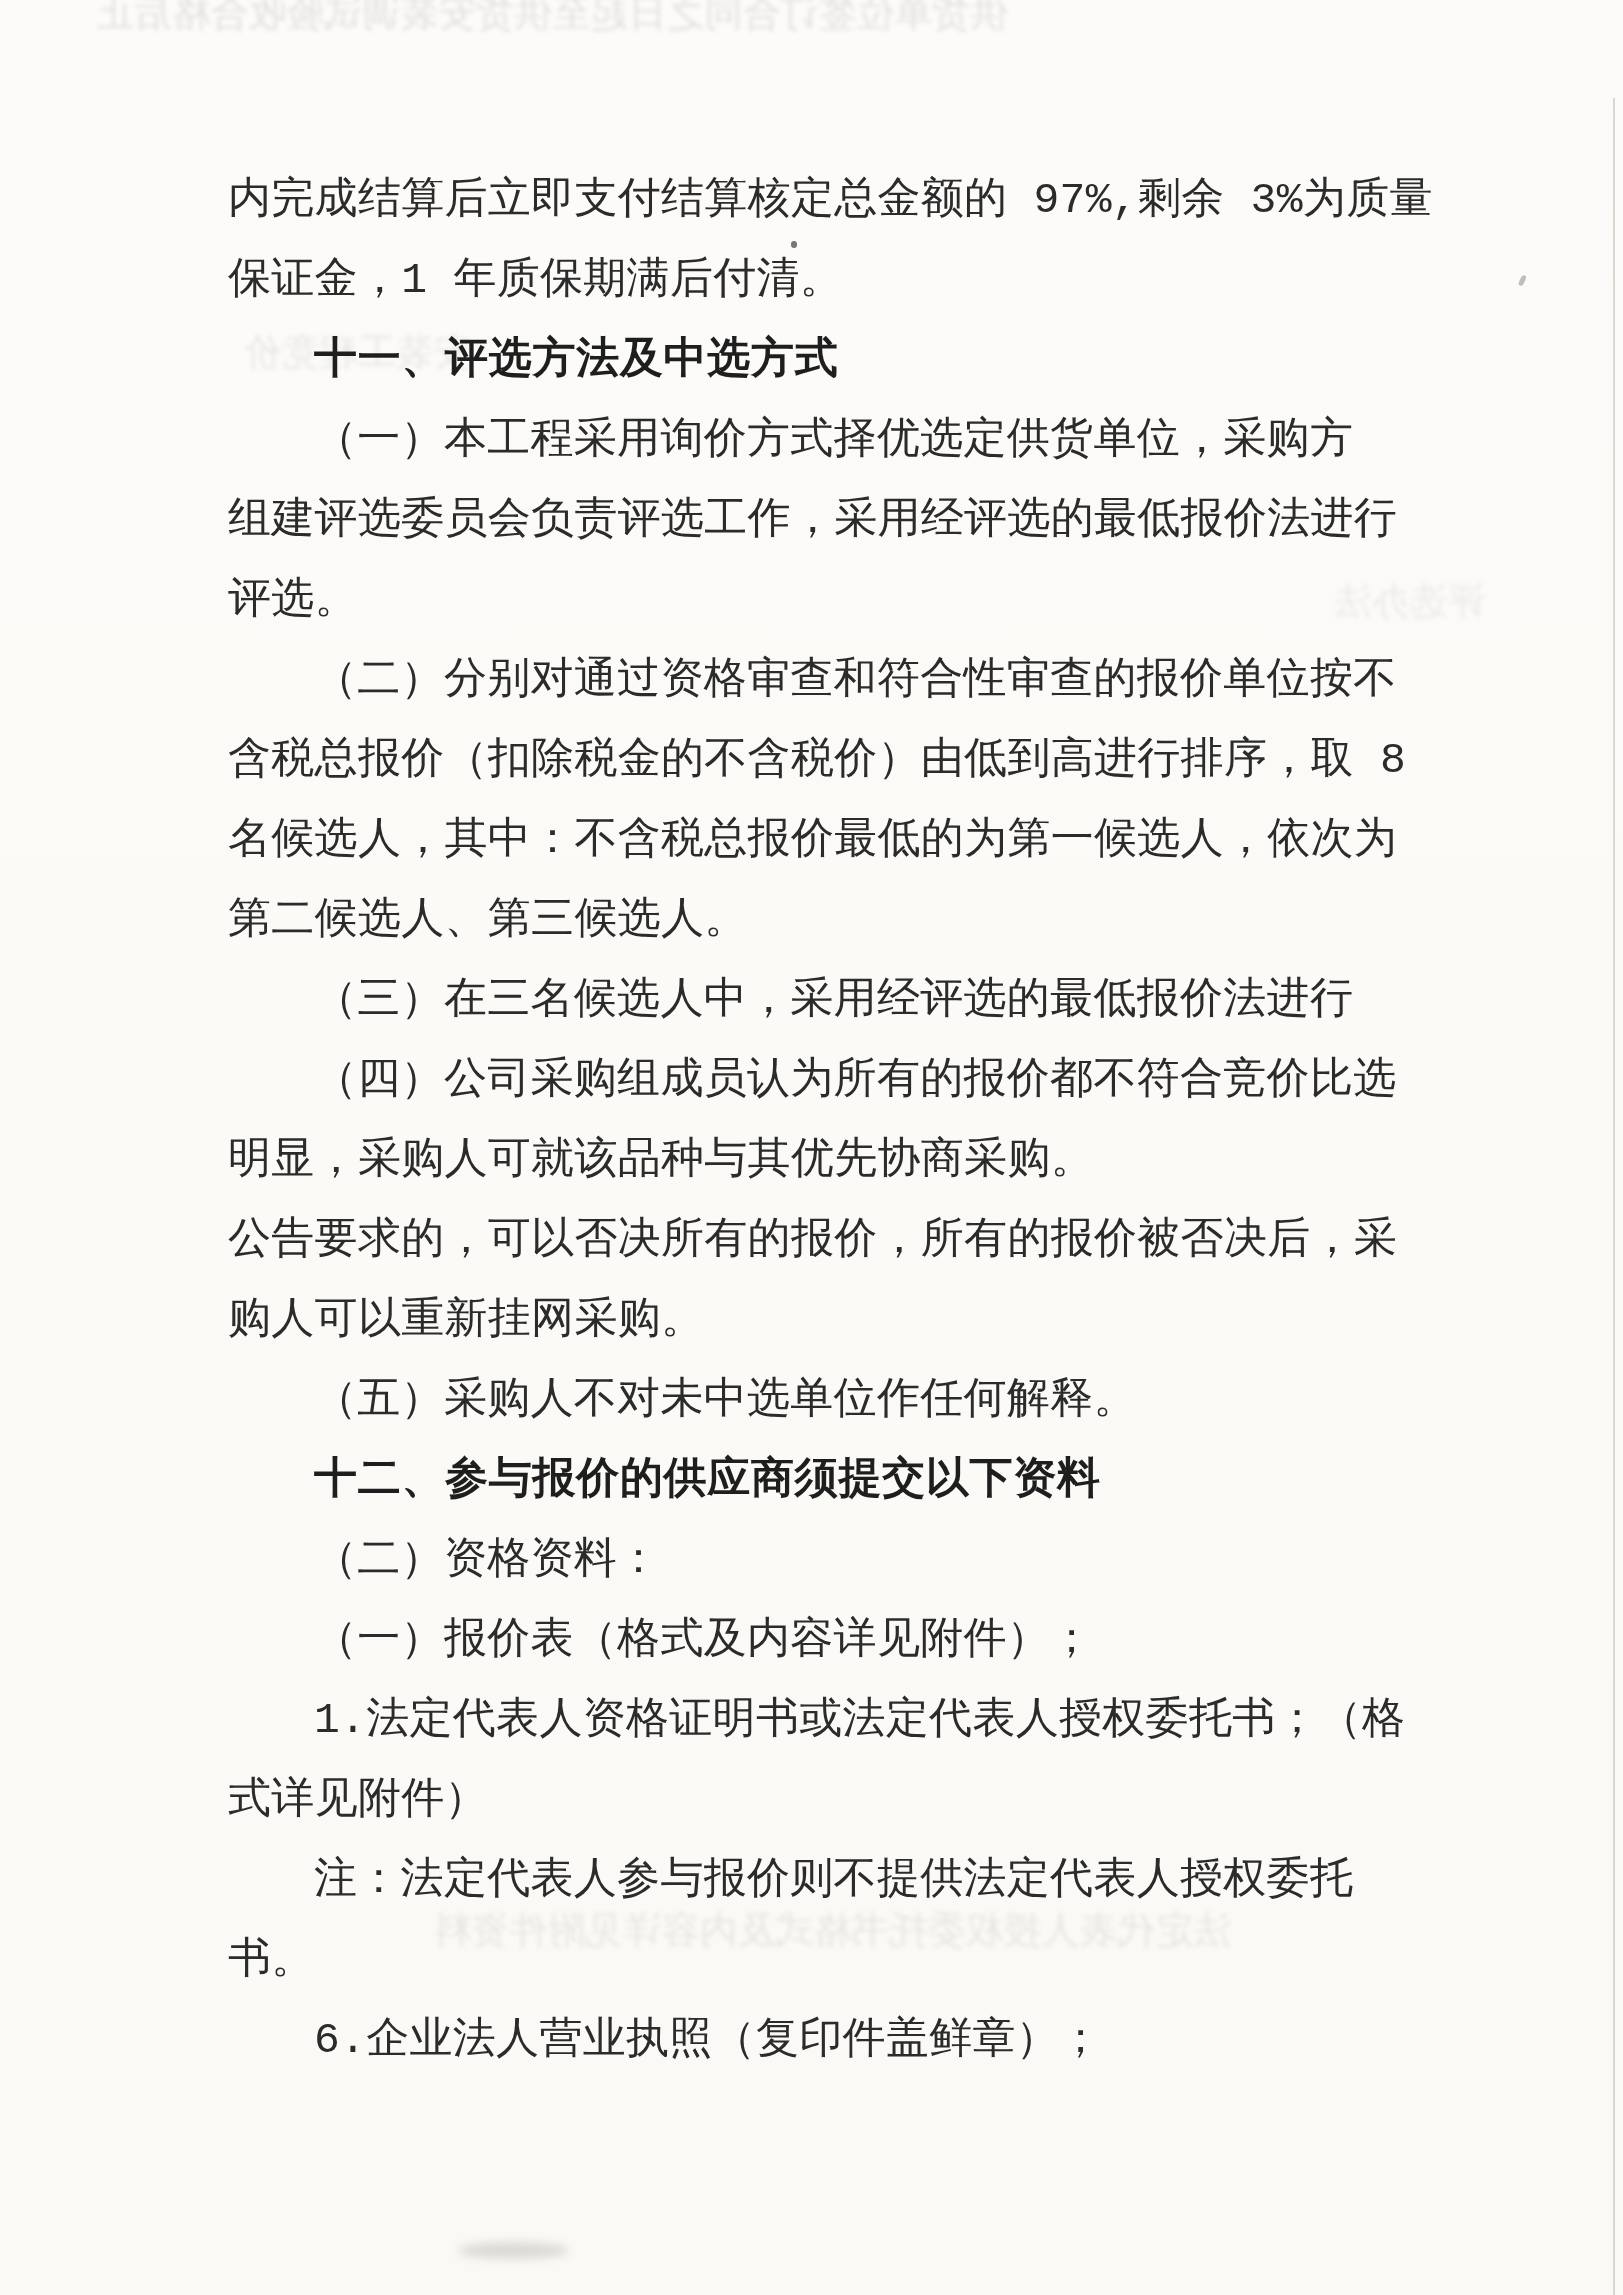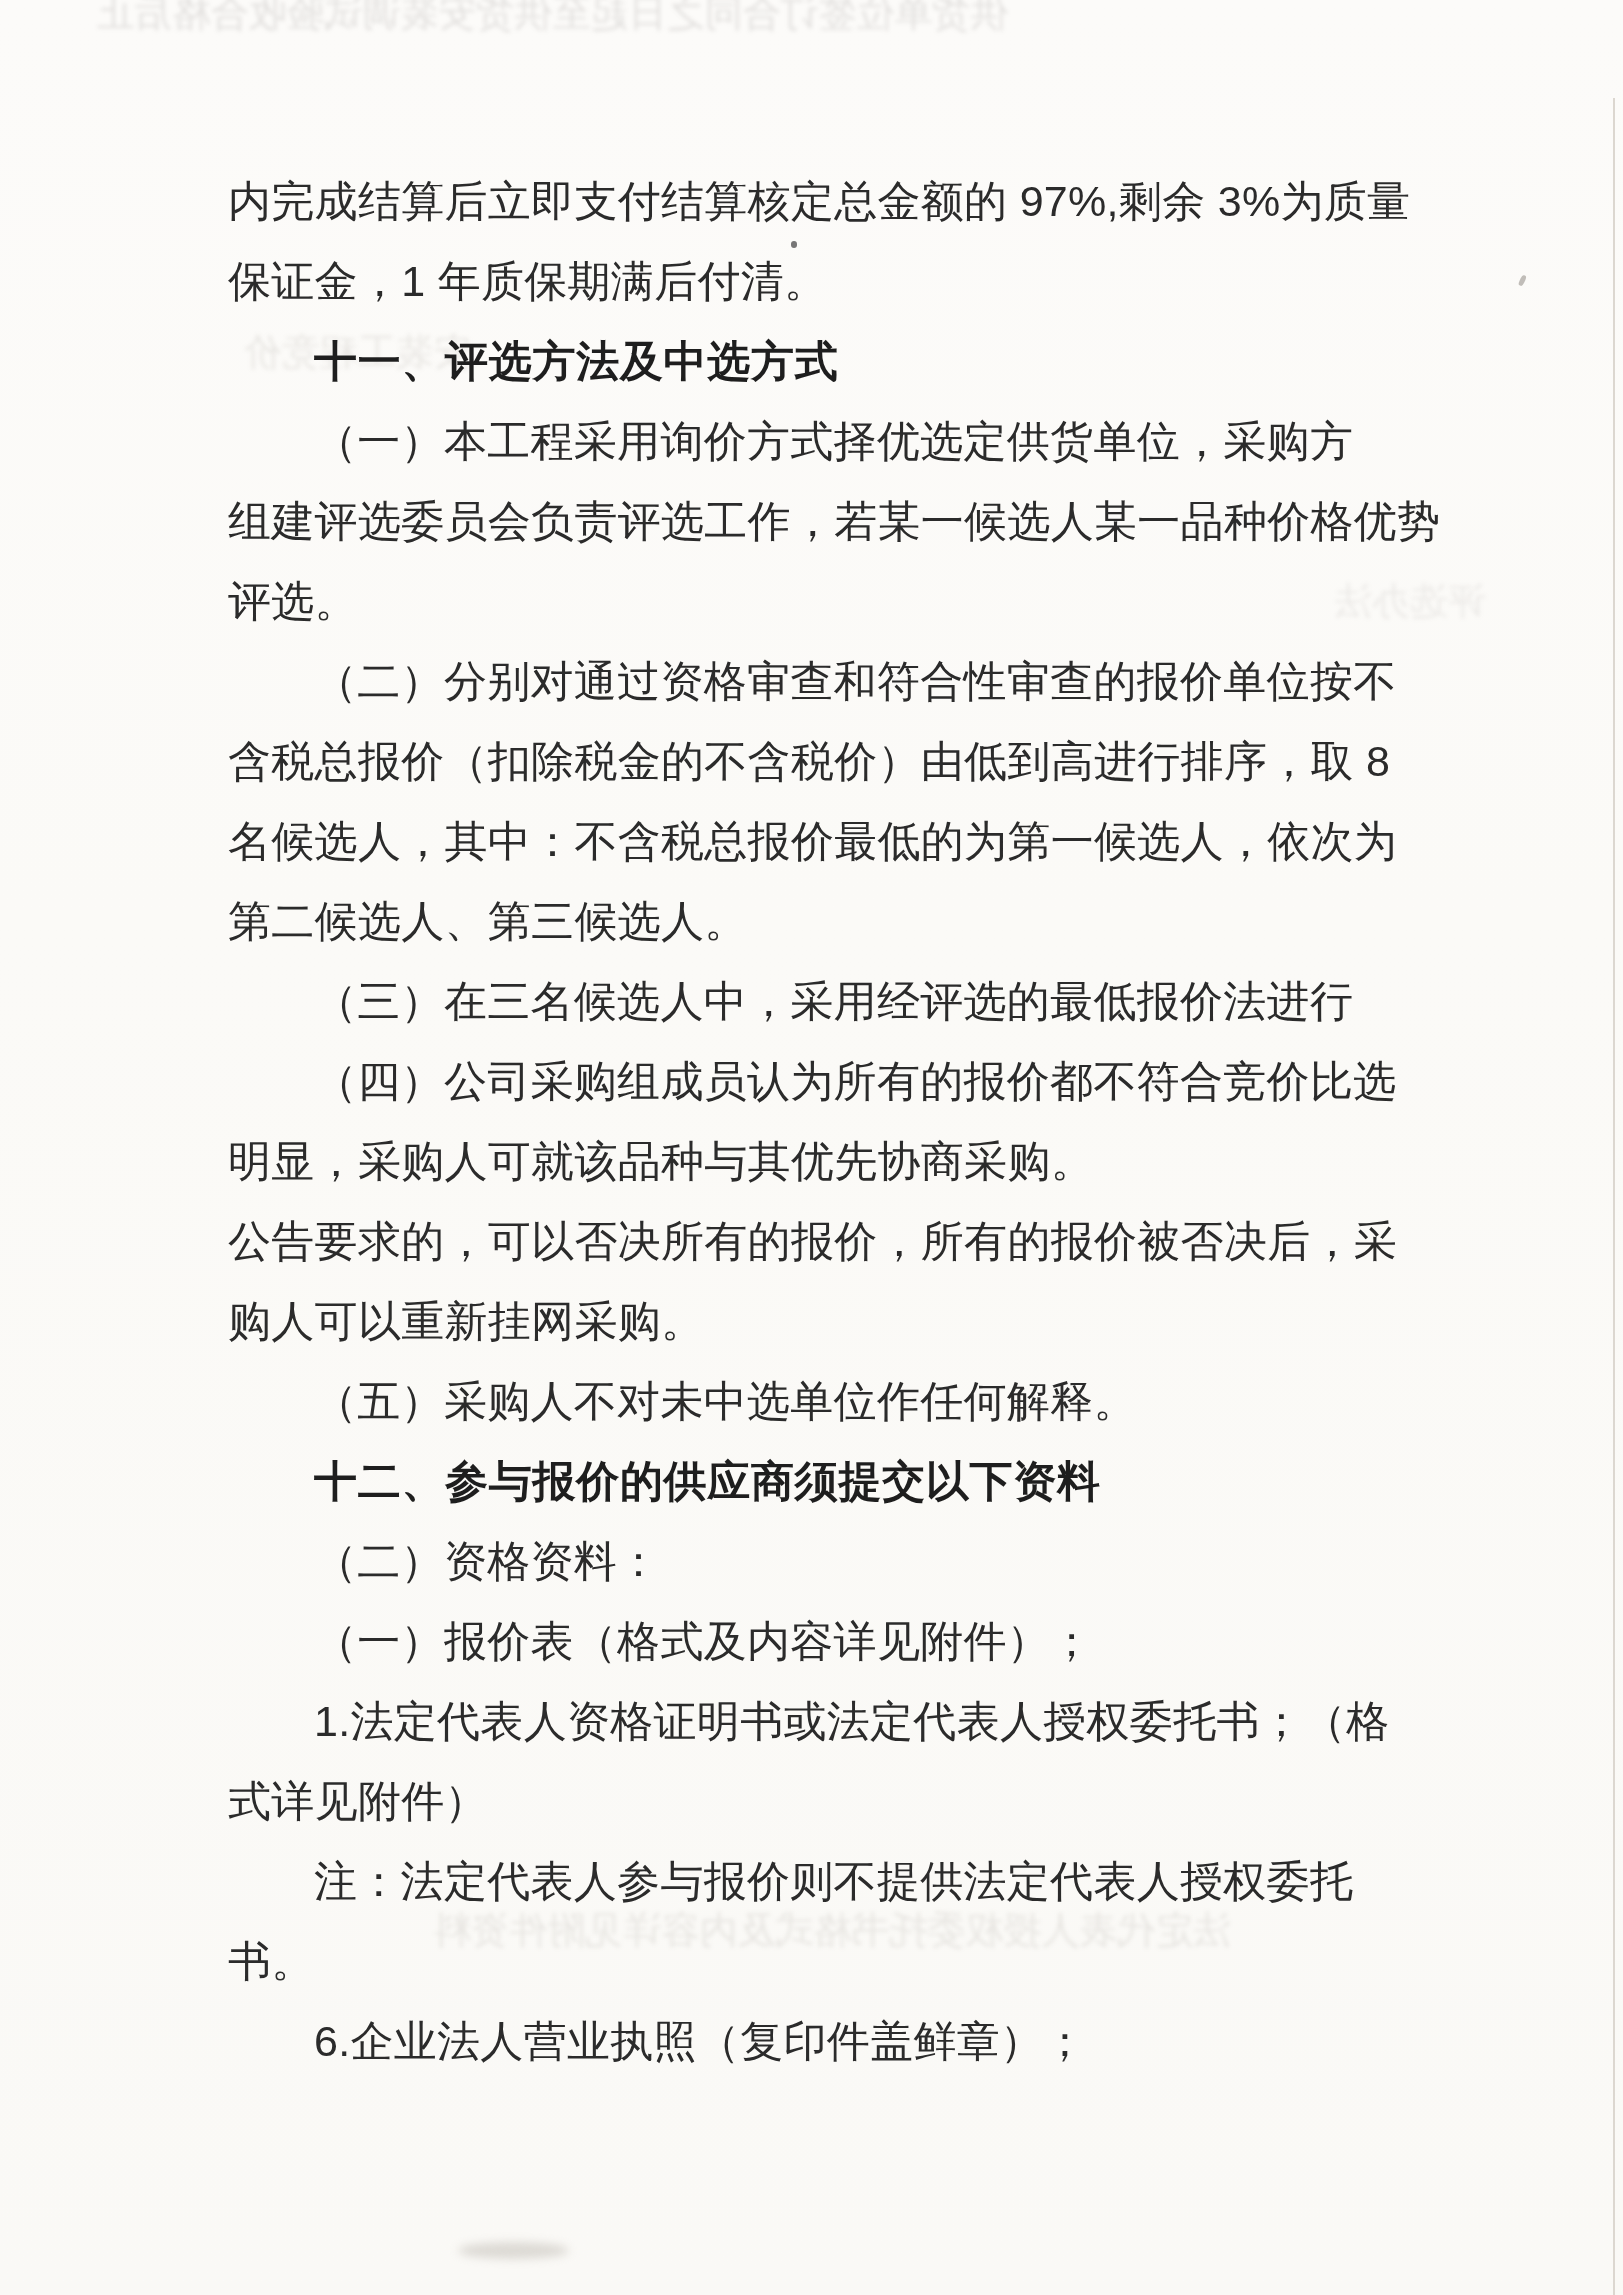--- a/index.html
+++ b/index.html
@@ -2,21 +2,21 @@
 <html style="font-size:10.5px"><head>
 <meta charset="utf-8">
 <style>
   html, body { margin: 0; padding: 0; }
   .page {
     position: relative;
     width: 1623px;
     height: 2295px;
     background: linear-gradient(180deg, #fcfbf9 0%, #fbfaf7 40%, #faf9f6 100%);
     overflow: hidden;
-    font-family: Liberation Sans, sans-serif;
+    font-family: Liberation Mono, monospace;
     color: #2b2b2b;
   }
   .text-block {
     position: absolute;
     left: 228px;
     top: 161px;
     width: 1178px;
   }
   .line {
     height: 80px;
@@ -75,21 +75,21 @@
   <div class="edge-line"></div>
   <div class="speck1"></div>
   <div class="speck2"></div>
   <div class="smudge"></div>
 
   <div class="text-block">
     <div class="line l-body">内完成结算后立即支付结算核定总金额的 97%,剩余 3%为质量</div>
     <div class="line l-body">保证金，1 年质保期满后付清。</div>
     <div class="line l-head">十一、评选方法及中选方式</div>
     <div class="line l-para">（一）本工程采用询价方式择优选定供货单位，采购方</div>
-    <div class="line l-body">组建评选委员会负责评选工作，若某一候选人某一品种价格优势</div>
+    <div class="line l-body">组建评选委员会负责评选工作，采用经评选的最低报价法进行</div>
     <div class="line l-body">评选。</div>
     <div class="line l-para">（二）分别对通过资格审查和符合性审查的报价单位按不</div>
     <div class="line l-body">含税总报价（扣除税金的不含税价）由低到高进行排序，取 8</div>
     <div class="line l-body">名候选人，其中：不含税总报价最低的为第一候选人，依次为</div>
     <div class="line l-body">第二候选人、第三候选人。</div>
     <div class="line l-para">（三）在三名候选人中，采用经评选的最低报价法进行</div>
     <div class="line l-para">（四）公司采购组成员认为所有的报价都不符合竞价比选</div>
     <div class="line l-body">明显，采购人可就该品种与其优先协商采购。</div>
     <div class="line l-body">公告要求的，可以否决所有的报价，所有的报价被否决后，采</div>
     <div class="line l-body">购人可以重新挂网采购。</div>

